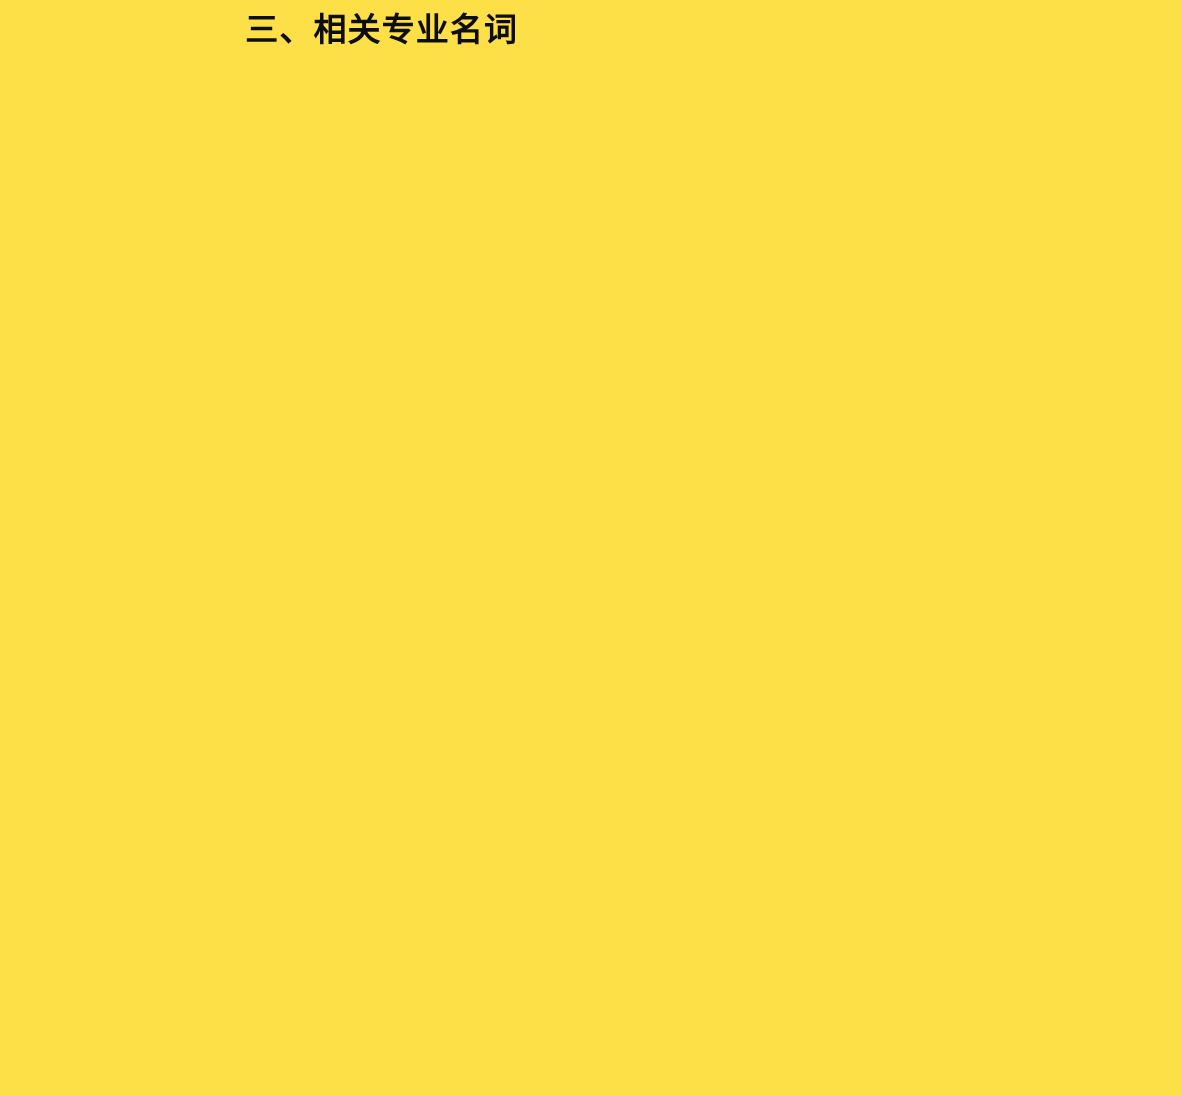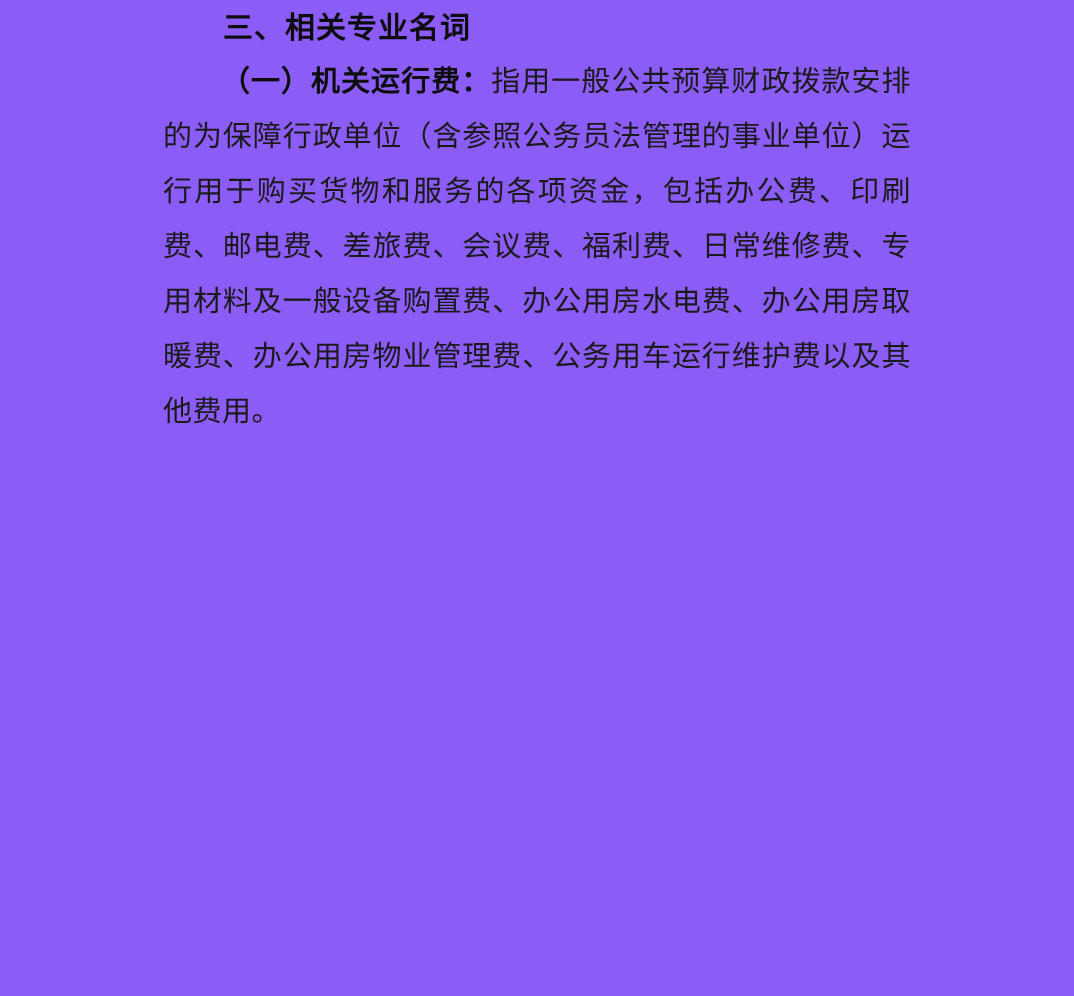--- a/index.html
+++ b/index.html
@@ -14,21 +14,21 @@
     font-family: "Liberation Serif", "DejaVu Serif", serif;
     color: #141414;
     overflow: hidden;
   }
   .page {
     position: absolute;
     top: 0;
     left: 0;
     width: 1074px;
     height: 996px;
-    background: #8b5cf6;
+    background: #fde047;
   }
   .content {
     position: absolute;
     left: 163px;
     top: 2px;
     width: 748px;
   }
   .doc-heading {
     margin: 0;
     font-family: "Liberation Sans", "DejaVu Sans", sans-serif;
@@ -55,16 +55,15 @@
     color: #0d0d0d;
   }
 </style>
 </head>
 <body>
 
 <div class="page">
   <div class="content">
     <h1 class="doc-heading">三、相关专业名词</h1>
 
-    <p class="doc-para"><span class="lead">（一）机关运行费：</span><span>指用一般公共预算财政拨款安排的为保障行政单位（含参照公务员法管理的事业单位）运行用于购买货物和服务的各项资金，包括办公费、印刷费、邮电费、差旅费、会议费、福利费、日常维修费、专用材料及一般设备购置费、办公用房水电费、办公用房取暖费、办公用房物业管理费、公务用车运行维护费以及其他费用。</span></p>
 
   </div>
 </div>
 
 </body></html>

